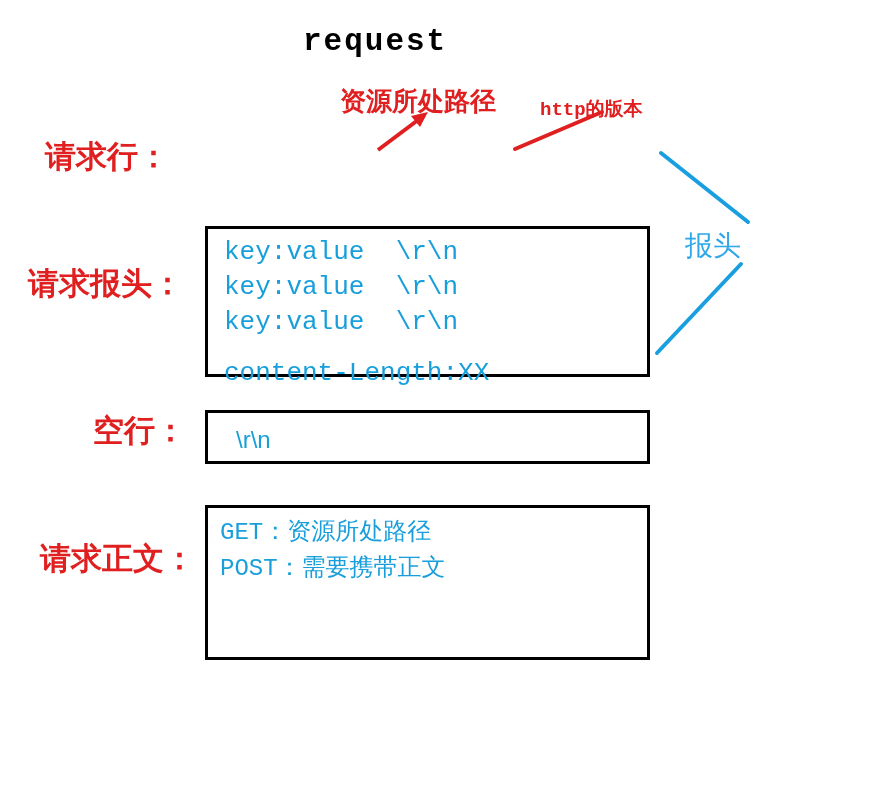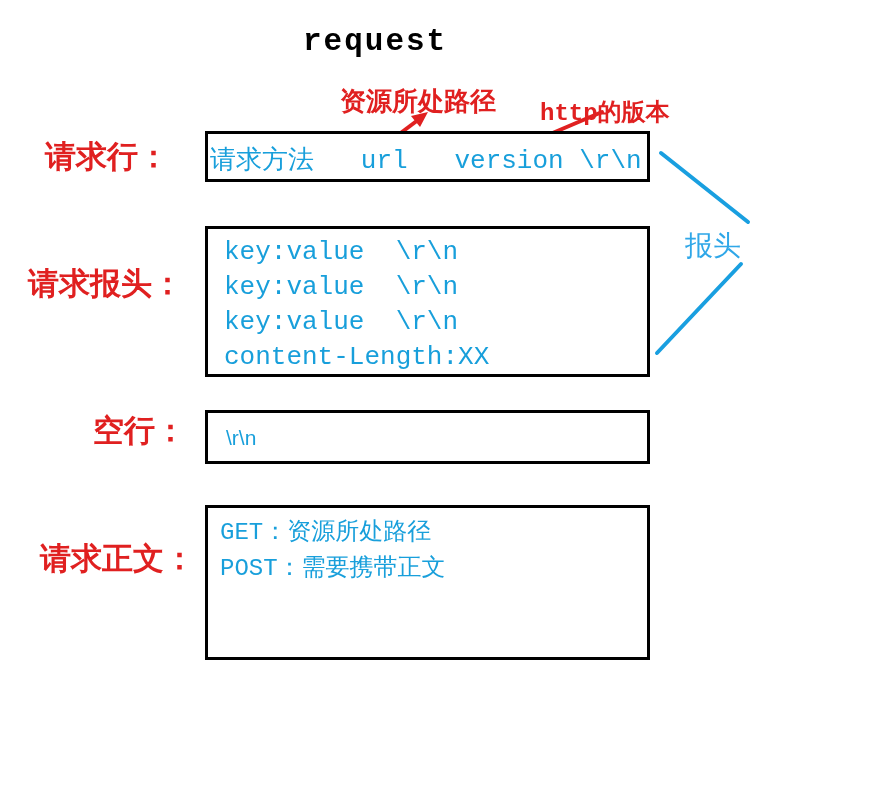--- a/index.html
+++ b/index.html
@@ -25,21 +25,21 @@
     font-size:31px;font-weight:bold;color:var(--ink);
     letter-spacing:2px;
   }
   .red-note{
     color:var(--red);
     font-family:"Liberation Serif","DejaVu Serif",serif;
     font-weight:bold;
     white-space:nowrap;
   }
   .note-url{left:340px;top:84px;font-size:26px;}
-  .note-ver{left:540px;top:96px;font-size:24px;font-family:"Liberation Mono","Liberation Serif",serif;text-align:center;}
+  .note-ver{left:540px;top:96px;font-size:19px;font-family:"Liberation Mono","Liberation Serif",serif;text-align:center;}
   .row-label{
     color:var(--red);
     font-family:"Liberation Serif","DejaVu Serif",serif;
     font-weight:bold;
     font-size:31px;
     white-space:nowrap;
   }
   .lbl-line{left:45px;top:136px;}
   .lbl-headers{left:28px;top:263px;}
   .lbl-blank{left:93px;top:410px;}
@@ -63,22 +63,22 @@
   .line-content{
     margin:8px 0 0 2px;
     font-size:26px;
   }
   .headers-content{
     margin:6px 0 0 16px;
     font-size:26px;
     line-height:35px;
   }
   .blank-content{
-    margin:13px 0 0 18px;
-    font-size:21px;
+    margin:13px 0 0 28px;
+    font-size:24px;
     font-family:"Liberation Sans","DejaVu Sans",sans-serif;
   }
   .body-content{
     margin:7px 0 0 12px;
     font-size:24px;
     line-height:36px;
   }
   .header-label{
     left:685px;top:227px;
     color:var(--header-blue);
@@ -112,29 +112,26 @@
   <div class="abs title">request</div>
 
   <div class="abs red-note note-url">资源所处路径</div>
   <div class="abs red-note note-ver">http的版本</div>
 
   <div class="abs row-label lbl-line">请求行：</div>
   <div class="abs row-label lbl-headers">请求报头：</div>
   <div class="abs row-label lbl-blank">空行：</div>
   <div class="abs row-label lbl-body">请求正文：</div>
 
-  <div class="abs box box-line">
-    <div class="blue-mono line-content">请求方法   url   version \r\n</div>
-  </div>
 
   <div class="abs box box-headers">
     <div class="blue-mono headers-content">key:value  \r\n</div>
     <div class="blue-mono headers-content" style="margin-top:0;">key:value  \r\n</div>
     <div class="blue-mono headers-content" style="margin-top:0;">key:value  \r\n</div>
-    <div class="blue-mono headers-content" style="margin-top:0;">content-Length:XX</div>
+    <div class="blue-mono headers-content" style="margin-top:16px;">content-Length:XX</div>
   </div>
 
   <div class="abs box box-blank">
     <div class="blue-mono blank-content">\r\n</div>
   </div>
 
   <div class="abs box box-body">
     <div class="blue-mono body-content">GET：资源所处路径</div>
     <div class="blue-mono body-content" style="margin-top:0;">POST：需要携带正文</div>
   </div>

